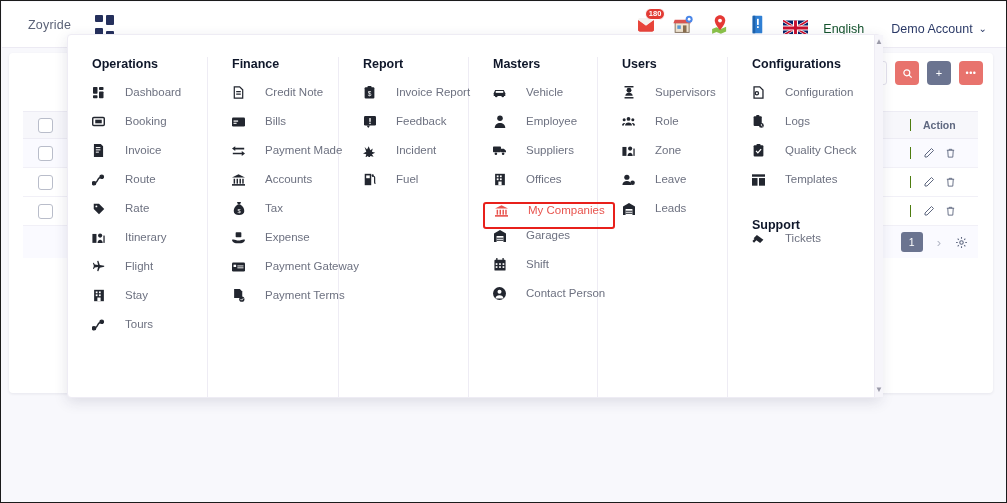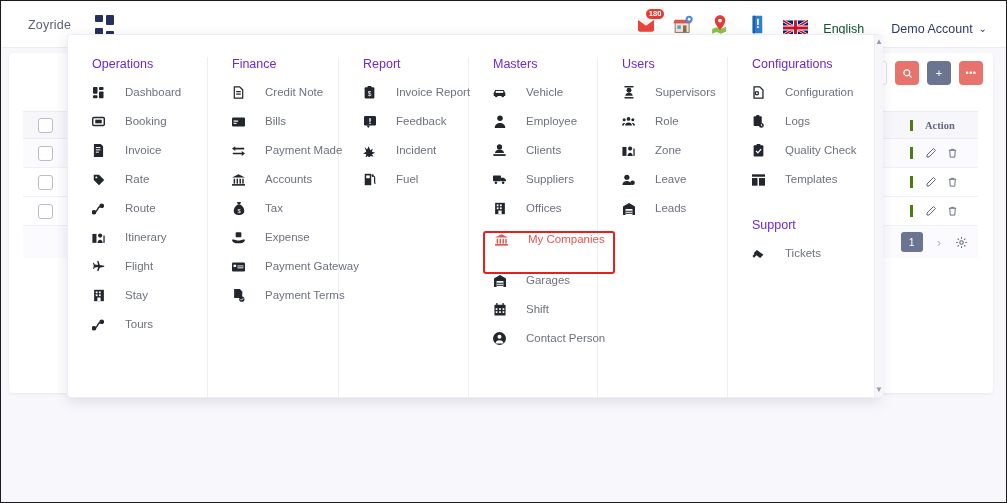--- a/index.html
+++ b/index.html
@@ -101,24 +101,23 @@
   .tbl-row {
     display: flex; align-items: center; height: 29px;
     border-bottom: 1px solid #f1f0f7;
     font-size: 10.5px; color: #8a8fa3;
   }
   .tbl-row.alt { background: #fafaff; }
   .c-check { width: 44px; display: flex; justify-content: center; }
   .c-name { flex: 1; padding-left: 10px; border-left: 1px solid #f1f0f7; }
   .c-action {
     width: 68px; padding-left: 12px;
-    border-left: 3px solid #4d7c0f;
+    border-left: 1px solid #4d7c0f;
     display: flex; align-items: center; gap: 10px;
     color: #5f6880;
-    font-family: Liberation Serif, serif;
   }
   .cbox {
     width: 15px; height: 15px; border: 1px solid #b9bdca;
     border-radius: 3px; background: #fff; display: block;
   }
   .tbl-foot {
     display: flex; align-items: center; justify-content: flex-end;
     height: 32px; background: #fafaff; padding-right: 10px; gap: 14px;
   }
   .pg-num {
@@ -145,39 +144,39 @@
     border-right: 1px solid #eeecf4;
   }
   .mm-col:last-child { border-right: none; }
   .mm-col.c1 { width: 140px; }
   .mm-col.c2 { width: 131px; }
   .mm-col.c3 { width: 130px; }
   .mm-col.c4 { width: 129px; }
   .mm-col.c5 { width: 130px; }
   .mm-col.c6 { width: 146px; border-right: none; }
   .mm-title {
-    font-size: 12.5px; font-weight: normal; color: #6d28d9;
+    font-size: 12.5px; font-weight: bold; color: #0f172a;
     margin: 0 0 15px 6px;
   }
-  .mm-title.sub { margin-top: 16px; margin-bottom: 15px; }
+  .mm-title.sub { margin-top: 16px; margin-bottom: 0; }
   .mm-item {
     display: flex; align-items: flex-start; gap: 20px;
     height: 29px; color: #6d7180; font-size: 11.5px;
     padding-left: 6px; white-space: nowrap;
   }
   .mm-item .ic {
     width: 13px; height: 13px; flex: 0 0 13px;
     display: flex; align-items: center; justify-content: center;
     color: #22262f;
   }
   .mm-item.active {
     border: 2px solid #e8201b;
     border-radius: 3px;
     color: #e8534d;
-    height: 43px;
+    height: 27px;
     margin-left: -4px;
     padding-left: 10px;
     width: 132px;
   }
   .mm-item.active .ic { color: #e8534d; }
 
   .mm-scroll {
     width: 13px; background: #f6f5fa;
     border-left: 1px solid #eeecf4;
     display: flex; flex-direction: column;
@@ -391,36 +390,36 @@
                 <path d="M1 0h9l3 3v14H1z"></path>
                 <rect x="3.5" y="4" width="6" height="1.3" fill="#fff"></rect>
                 <rect x="3.5" y="7" width="6" height="1.3" fill="#fff"></rect>
                 <rect x="3.5" y="10" width="4" height="1.3" fill="#fff"></rect>
               </svg>
             </span>
           <span>Invoice</span>
         </div>
         <div class="mm-item">
           <span class="ic">
-              <svg width="12" height="12" viewBox="0 0 16 16" fill="#22262f">
-                <path d="M1 1h7l7 7-7 7-7-7z"></path>
-                <circle cx="4.5" cy="4.5" r="1.3" fill="#fff"></circle>
-              </svg>
-            </span>
-          <span>Rate</span>
-        </div>
-        <div class="mm-item">
-          <span class="ic">
               <svg width="13" height="12" viewBox="0 0 16 14" fill="none" stroke="#22262f" stroke-width="1.8">
                 <circle cx="2.5" cy="11" r="2" fill="#22262f"></circle>
                 <circle cx="12" cy="3" r="2" fill="#22262f"></circle>
                 <path d="M4.5 10C8 9 6 5 10 4"></path>
               </svg>
             </span>
           <span>Route</span>
+        </div>
+        <div class="mm-item">
+          <span class="ic">
+              <svg width="12" height="12" viewBox="0 0 16 16" fill="#22262f">
+                <path d="M1 1h7l7 7-7 7-7-7z"></path>
+                <circle cx="4.5" cy="4.5" r="1.3" fill="#fff"></circle>
+              </svg>
+            </span>
+          <span>Rate</span>
         </div>
         <div class="mm-item">
           <span class="ic">
               <svg width="13" height="12" viewBox="0 0 16 14" fill="#22262f">
                 <rect x="0.5" y="2" width="5" height="11"></rect>
                 <circle cx="10" cy="4" r="2.6"></circle>
                 <path d="M6.8 13c0-2.4 1.4-4 3.2-4s3.2 1.6 3.2 4z"></path>
                 <rect x="14" y="4" width="1.6" height="9"></rect>
               </svg>
             </span>
@@ -602,30 +601,20 @@
           <span>Vehicle</span>
         </div>
         <div class="mm-item">
           <span class="ic">
               <svg width="12" height="13" viewBox="0 0 14 16" fill="#22262f">
                 <circle cx="7" cy="4" r="3.4"></circle>
                 <path d="M0.5 16c0-4 3-6.3 6.5-6.3S13.5 12 13.5 16z"></path>
               </svg>
             </span>
           <span>Employee</span>
-        </div>
-        <div class="mm-item">
-          <span class="ic">
-              <svg width="13" height="13" viewBox="0 0 15 16" fill="#22262f">
-                <circle cx="7.5" cy="3.6" r="3.2"></circle>
-                <path d="M2 11c0-2.6 2.4-4.2 5.5-4.2S13 8.4 13 11z"></path>
-                <rect x="0" y="12.5" width="15" height="2.2"></rect>
-              </svg>
-            </span>
-          <span>Clients</span>
         </div>
         <div class="mm-item">
           <span class="ic">
               <svg width="14" height="11" viewBox="0 0 18 13" fill="#22262f">
                 <rect x="0" y="1" width="11" height="8" rx="1"></rect>
                 <path d="M11 4h4l3 3v2h-7z"></path>
                 <circle cx="4" cy="11" r="1.8"></circle>
                 <circle cx="14" cy="11" r="1.8"></circle>
               </svg>
             </span>

